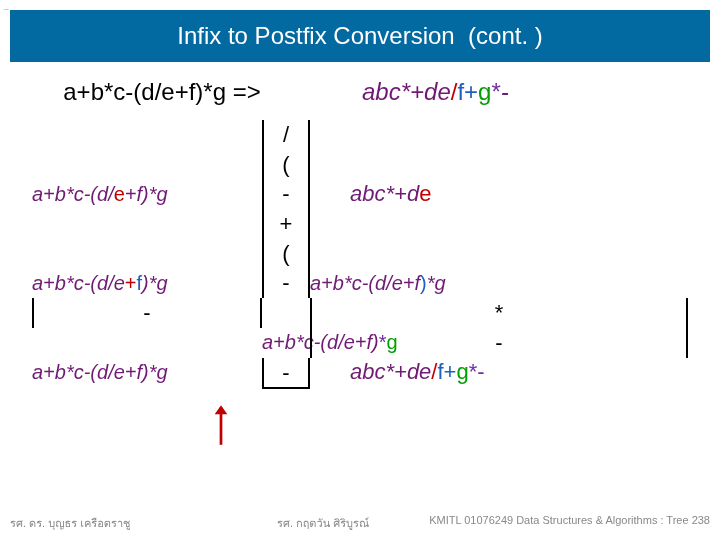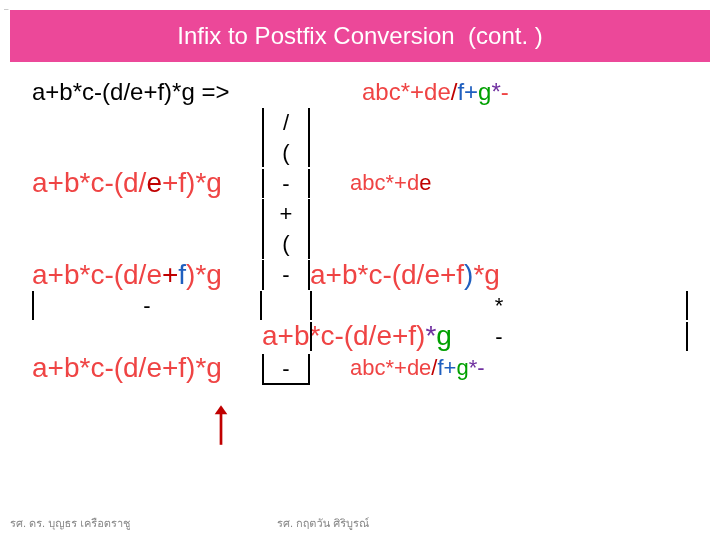--- a/index.html
+++ b/index.html
@@ -15,21 +15,21 @@
     width: 100%;
     height: 100%;
     position: relative;
   }
   .titlebar {
     position: absolute;
     top: 10px;
     left: 10px;
     right: 10px;
     height: 52px;
-    background: #ec4899;
+    background: #0369a1;
     color: #fff;
     display: flex;
     align-items: center;
     justify-content: center;
     font-family: "Comic Sans MS", cursive, sans-serif;
     font-size: 24px;
     font-weight: normal;
   }
   .titlebar span { white-space: pre; }
   .tiny-corner {
@@ -44,38 +44,39 @@
     left: 32px;
     right: 32px;
     bottom: 40px;
     font-size: 22px;
     font-family: "Tahoma","Comic Sans MS", sans-serif;
   }
 
   .header-row {
     display: flex;
     align-items: flex-start;
-    margin-bottom: 2px;
+    margin-bottom: 14px;
+    text-align: center;
   }
   .header-left {
     width: 260px;
     font-size: 24px;
   }
   .header-right {
     margin-left: 70px;
     font-size: 24px;
   }
 
   .tbl {
     display: grid;
     grid-template-columns: 230px 48px 1fr;
     align-items: center;
   }
   .left-col {
-    font-size: 28px;
+    font-size: 20px;
     white-space: nowrap;
   }
   .stack-col {
     text-align: center;
     font-size: 22px;
     line-height: 1.35;
   }
   .stack-col.boxed {
     border-left: 2px solid #000;
     border-right: 2px solid #000;
@@ -92,21 +93,21 @@
   .right-col {
     font-size: 22px;
     padding-left: 40px;
     white-space: nowrap;
   }
 
   .hl-red   { color: #c00000; }
   .hl-blue  { color: #1f5fbf; }
   .hl-green { color: #00a000; }
   .hl-purple{ color: #7030a0; }
-  .hl-black { color: #ef4444; }
+  .hl-black { color: #701a75; font-style: italic; }
 
   .arrow-up {
     position: absolute;
     left: 212px;
     top: 404px;
     width: 18px;
     height: 42px;
   }
   .arrow-up svg { width: 100%; height: 100%; }
 
@@ -177,14 +178,15 @@
   <div class="arrow-up">
     <svg viewBox="0 0 20 44">
       <line x1="10" y1="6" x2="10" y2="44" stroke="#c00000" stroke-width="3"></line>
       <polygon points="10,0 3,10 17,10" fill="#c00000"></polygon>
     </svg>
   </div>
 
   <div class="footer">
     <span class="left">รศ. ดร. บุญธร     เครือตราชู</span>
     <span class="mid">รศ. กฤตวัน   ศิริบูรณ์</span>
+    <span class="right">KMITL   01076249 Data Structures &amp; Algorithms : Tree 238</span>
   </div>
 </div>
 
 </body></html>

